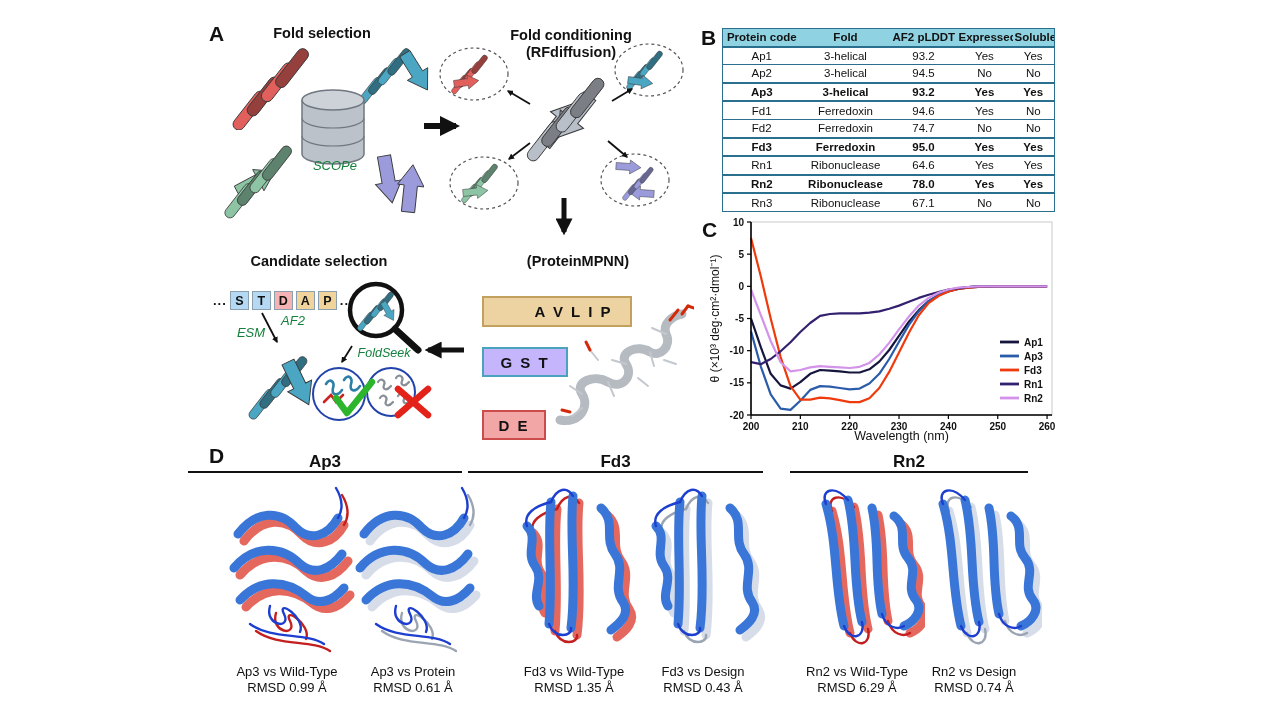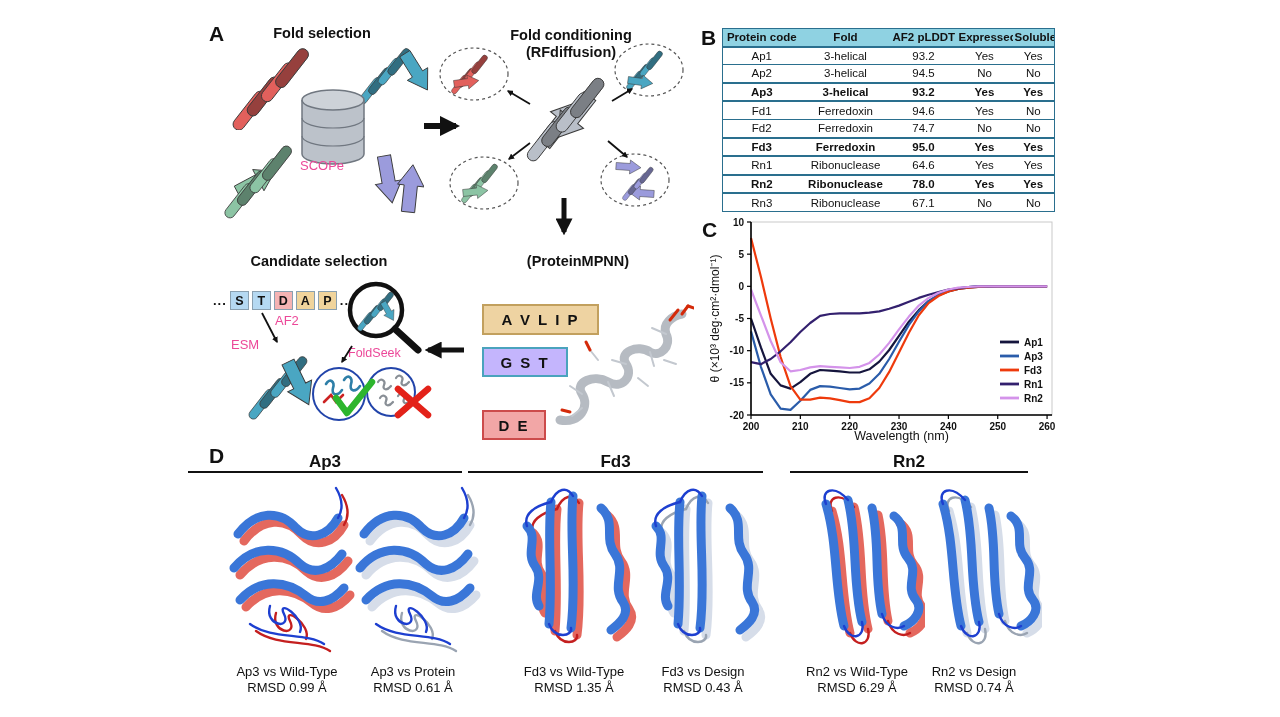--- a/index.html
+++ b/index.html
@@ -1,21 +1,21 @@
 <!DOCTYPE html>
 <html style="--tbd: #2a6f8e;"><head>
 <meta charset="utf-8">
 <style>
   html,body{margin:0;padding:0;background:#ffffff;}
   #canvas{position:relative;width:1280px;height:717px;background:#ffffff;overflow:hidden;
           font-family:"Liberation Sans", sans-serif;color:#111;}
   .abs{position:absolute;}
   .plabel{position:absolute;font-weight:bold;font-size:21px;color:#111;}
   .gtitle{position:absolute;font-weight:bold;font-size:14.5px;line-height:17px;text-align:center;color:#111;}
-  .ital{position:absolute;font-size:13px;color:#ec4899;}
+  .ital{position:absolute;font-style:italic;font-size:13px;text-align:center;color:#15803d;}
   .aabox{position:absolute;display:flex;align-items:center;justify-content:center;
          border:2px solid;font-weight:bold;font-size:15px;letter-spacing:2px;color:#111;}
   #seq-row{position:absolute;display:flex;align-items:center;gap:3px;}
   .seqbox{width:17px;height:17px;display:flex;align-items:center;justify-content:center;
           border:1px solid #8aa0b0;font-size:12.5px;font-weight:bold;}
   .dots{font-weight:bold;font-size:13px;letter-spacing:1px;}
   #protein-table{position:absolute;left:722px;top:28px;width:332px;border-collapse:collapse;
           table-layout:fixed;border:1.6px solid var(--tbd,#2a6f8e);}
   #protein-table th,#protein-table td{padding:0 2px;text-align:center;font-size:11.5px;height:16.6px;
           white-space:nowrap;overflow:hidden;}
@@ -133,21 +133,21 @@
       <use href="#sarrow" transform="translate(18,16) rotate(4) scale(0.5)"></use>
       <use href="#sarrow" transform="translate(56,44) rotate(184) scale(0.5)"></use>
       <use href="#coil" transform="translate(24,18) scale(0.36)"></use>
     </g>
   </svg>
 
   <div class="gtitle" style="left:483px;top:253px;width:190px">
     <div>(ProteinMPNN)</div>
   </div>
   <div id="aa-boxes">
-      <div class="aabox" style="left: 482px; top: 304px; width: 113px; height: 27px; background: rgb(238, 211, 162); border-color: rgb(194, 160, 94);">A V L I P</div>
+      <div class="aabox" style="left: 482px; top: 296px; width: 113px; height: 27px; background: rgb(238, 211, 162); border-color: rgb(194, 160, 94); padding-left: 33px;">A V L I P</div>
       <div class="aabox" style="left: 482px; top: 347px; width: 82px; height: 26px; background: #c4b5fd; border-color: rgb(74, 163, 189);">G S T</div>
       <div class="aabox" style="left: 482px; top: 410px; width: 60px; height: 26px; background: rgb(242, 166, 166); border-color: rgb(204, 75, 75);">D E</div>
     </div>
   <svg class="abs" style="left:546px;top:290px" width="148" height="146" viewBox="0 0 148 146">
     <g fill="none" stroke-linecap="round">
       <path d="M14,130 C34,134 44,116 36,104 C28,92 48,84 62,92 C76,100 88,86 80,74 C72,62 92,54 104,62 C114,68 126,56 120,44 C116,34 126,26 136,24" stroke="#b6bbc2" stroke-width="9"></path>
       <g stroke="#c3c8cf" stroke-width="2">
         <path d="M36,104 l-12,-8"></path>
           <path d="M62,92 l6,14"></path>
           <path d="M80,74 l-14,-4"></path>
@@ -172,21 +172,21 @@
   <div id="seq-row" style="left:213px;top:291px">
       <span class="dots">...</span>
       <span class="seqbox" style="background: rgb(181, 217, 242);">S</span>
       <span class="seqbox" style="background: rgb(181, 217, 242);">T</span>
       <span class="seqbox" style="background: rgb(245, 179, 179);">D</span>
       <span class="seqbox" style="background: rgb(240, 212, 156);">A</span>
       <span class="seqbox" style="background: rgb(240, 212, 156);">P</span>
       <span class="dots">...</span>
     </div>
   <div class="ital" style="left:275px;top:313px;width:36px">AF2</div>
-  <div class="ital" style="left:231px;top:337px;width:40px">ESM</div>
+  <div class="ital" style="left:231px;top:325px;width:40px">ESM</div>
   <svg class="abs" style="left:244px;top:348px" width="78" height="76" viewBox="0 0 78 76">
     <g style="color: rgb(74, 166, 194);">
       <use href="#coil" transform="translate(4,10) scale(0.68)"></use>
       <use href="#sarrow" transform="translate(44,14) rotate(64) scale(0.95)"></use>
     </g>
   </svg>
   <svg class="abs" style="left:344px;top:278px" width="82" height="80" viewBox="0 0 82 80">
     <circle cx="32" cy="32" r="26" fill="#ffffff" stroke="#111" stroke-width="4.5"></circle>
     <g transform="translate(13,15) scale(0.42)" style="color: rgb(74, 166, 194);">
       <use href="#coil"></use>

